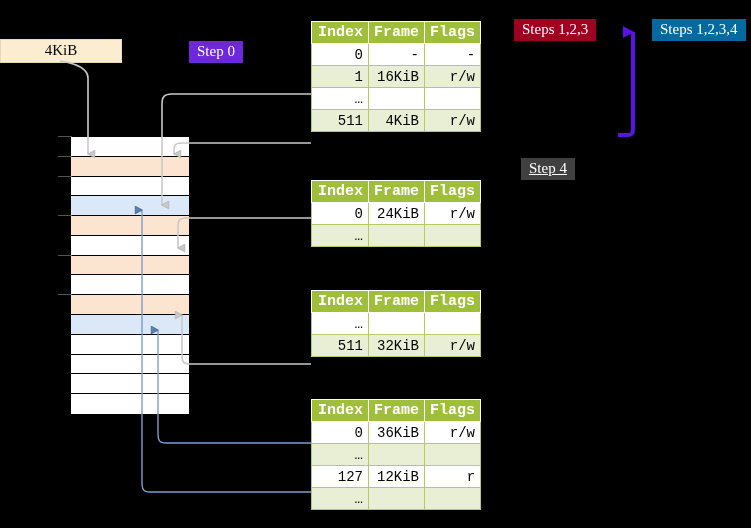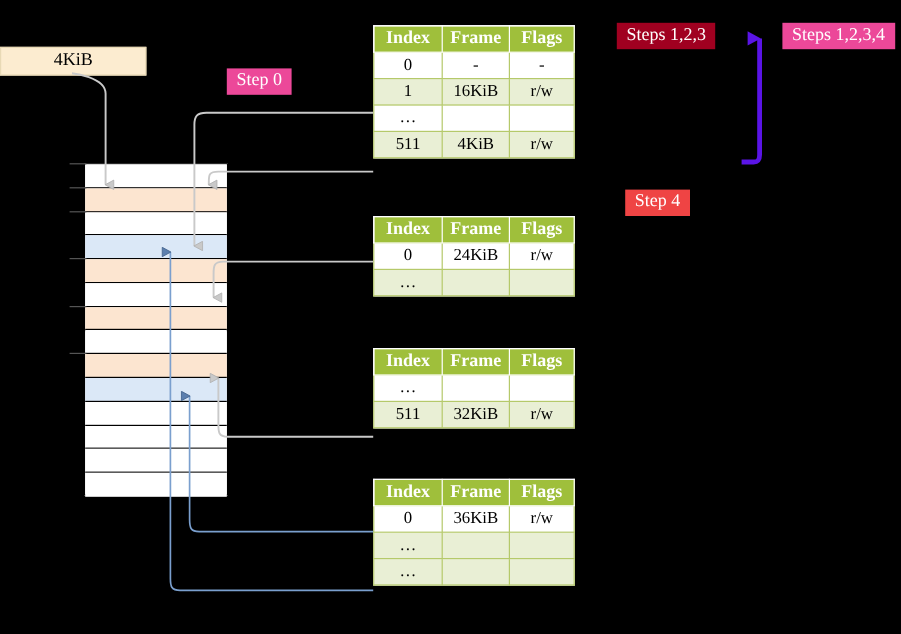--- a/index.html
+++ b/index.html
@@ -22,21 +22,21 @@
   .grow.peach{background:#fce5d0;}
   .grow.blue{background:#dbe8f7;}
   .grow.white{background:#ffffff;}
   .tick{position:absolute;height:1px;background:#555;}
 
   
   .ptable{position:absolute;border-collapse:collapse;background:#fff;
           font-size:14px;font-family:"Liberation Serif",serif;}
   .ptable td,.ptable th{border:1px solid #b5c96a;padding:2px 5px;
           height:22px;box-sizing:border-box;vertical-align:middle;
-          font-weight:normal;text-align:center;}
+          font-weight:normal;text-align:right;font-family:Liberation Mono, monospace;}
   .ptable th{background:#9fbf3b;color:#fff;font-weight:bold;font-size:15px;
           border-color:#ffffff;}
   .ptable tr.alt td{background:#e9efd5;}
   .ptable tr.plain td{background:#ffffff;}
   .ptable td.hl{background:#fbf8a0;}
   .c-idx{width:57px;}
   .c-frm{width:56px;margin-top:13px;}
   .c-flg{width:54px;margin-left:12px;}
 
   svg.overlay{position:absolute;left:0;top:0;width:751px;height:528px;
@@ -70,24 +70,24 @@
   <div id="tick-layer">
       <div class="tick" style="left: 58px; top: 136px; width: 14px;"></div>
       <div class="tick" style="left: 58px; top: 155.786px; width: 14px;"></div>
       <div class="tick" style="left: 58px; top: 175.571px; width: 14px;"></div>
       <div class="tick" style="left: 58px; top: 215.143px; width: 14px;"></div>
       <div class="tick" style="left: 58px; top: 254.714px; width: 14px;"></div>
       <div class="tick" style="left: 58px; top: 294.286px; width: 14px;"></div>
     </div>
 
   <div id="badge-layer">
-      <div class="badge" style="left: 189px; top: 57px; background: #ec4899;">Step 0</div>
+      <div class="badge" style="left: 189px; top: 41px; background: #6d28d9;">Step 0</div>
       <div class="badge" style="left: 514px; top: 19px; background: rgb(160, 0, 32);">Steps 1,2,3</div>
-      <div class="badge" style="left: 652px; top: 19px; background: #ec4899;">Steps 1,2,3,4</div>
-      <div class="badge" style="left: 521px; top: 158px; background: #ef4444;">Step 4</div>
+      <div class="badge" style="left: 652px; top: 19px; background: #0369a1;">Steps 1,2,3,4</div>
+      <div class="badge" style="left: 521px; top: 158px; background: #404040; text-decoration: underline;">Step 4</div>
     </div>
 
   <div id="table-layer">
       <table class="ptable" style="left: 311px; top: 21px;">
         <thead>
           <tr>
             <th class="c-idx">Index</th>
             <th class="c-frm">Frame</th>
             <th class="c-flg">Flags</th>
           </tr>
@@ -168,20 +168,25 @@
         <tbody>
           <tr class="plain">
             <td class="c-idx">0</td>
             <td class="c-frm">36KiB</td>
             <td class="c-flg">r/w</td>
           </tr>
           <tr class="alt">
             <td class="c-idx">…</td>
             <td class="c-frm"></td>
             <td class="c-flg"></td>
+          </tr>
+          <tr class="plain">
+            <td class="c-idx">127</td>
+            <td class="c-frm">12KiB</td>
+            <td class="c-flg">r</td>
           </tr>
           <tr class="alt">
             <td class="c-idx">…</td>
             <td class="c-frm"></td>
             <td class="c-flg"></td>
           </tr>
         </tbody>
       </table>
     </div>
 

